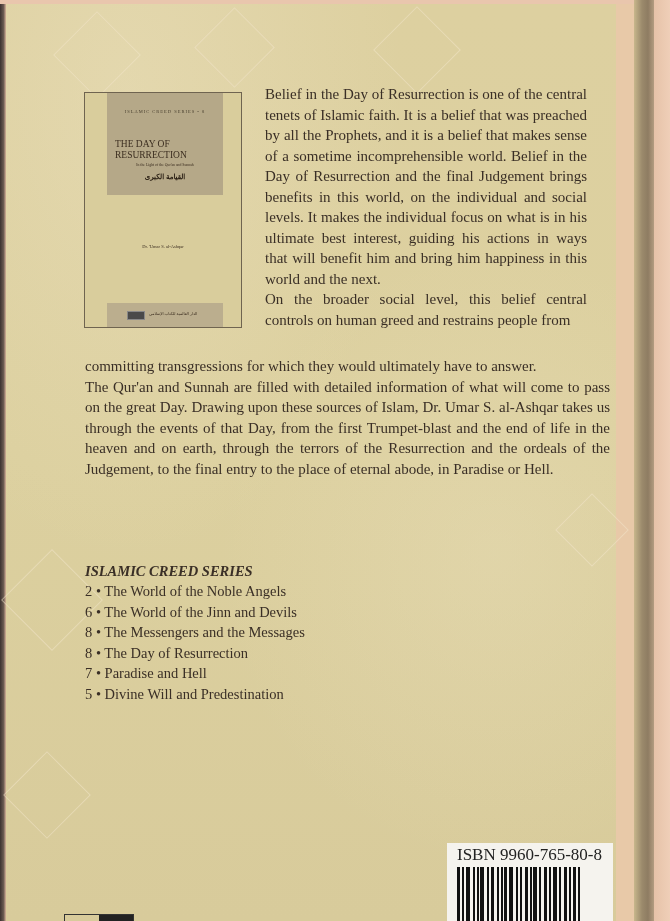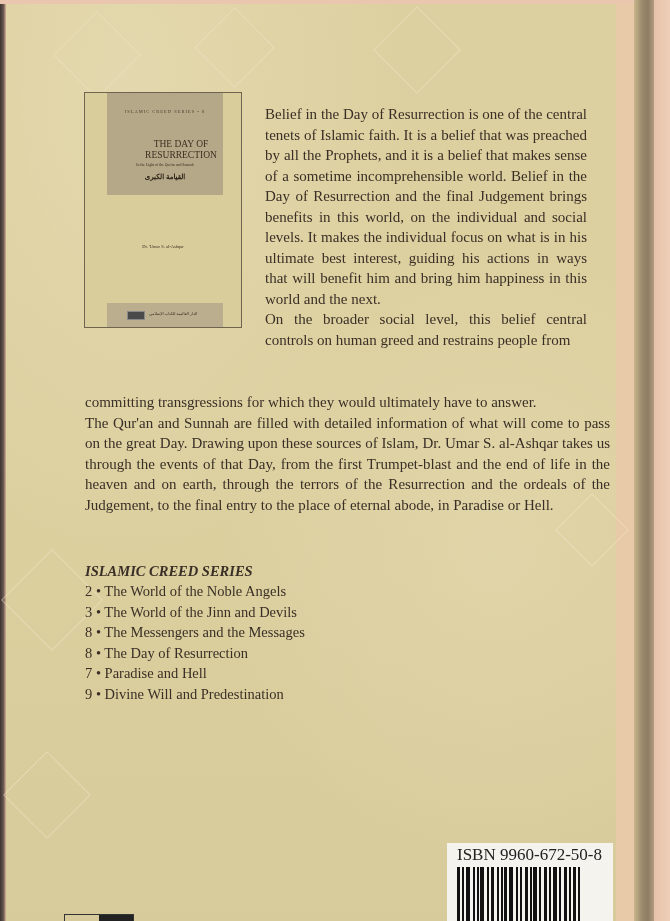--- a/index.html
+++ b/index.html
@@ -46,21 +46,21 @@
     }
     .thumb-header {
       position: absolute; left: 22px; top: 0; width: 116px; height: 102px;
       background: #b5a888;
     }
     .thumb-series {
       position: absolute; top: 16px; left: 0; width: 100%; text-align: center;
       font-size: 4.5px; letter-spacing: 1px; color: #4a4030;
     }
     .thumb-title {
-      position: absolute; top: 46px; left: 16px; width: 100%; text-align: center;
+      position: absolute; top: 46px; left: 8px; width: 100%; 
       font-size: 9.5px; line-height: 11px; color: #3c2e20;
     }
     .thumb-sub {
       position: absolute; top: 70px; left: 0; width: 100%; text-align: center;
       font-size: 3.8px; color: #3c2e20;
     }
     .thumb-arabic {
       position: absolute; top: 80px; left: 0; width: 100%; text-align: center;
       font-size: 7px; color: #2b2015; font-weight: bold;
     }
@@ -74,29 +74,29 @@
     }
     .thumb-logo {
       position: absolute; left: 20px; top: 8px; width: 16px; height: 7px;
       background: #4a4a4a; border: 1px solid #888;
     }
     .thumb-publisher {
       position: absolute; left: 42px; top: 8px; font-size: 4px; color: #3c2e20;
     }
 
     .text {
-      color: #3a2f26; font-size: 15px; line-height: 20.5px; margin-top: 20px;
+      color: #3a2f26; font-size: 15px; line-height: 20.5px;
     }
     .intro {
       position: absolute; left: 265px; top: 84px; width: 322px;
       text-align: justify; text-align-last: left;
     }
     .intro p, .body-text p { margin: 0; }
     .body-text {
-      position: absolute; left: 85px; top: 372px; width: 525px;
+      position: absolute; left: 85px; top: 356px; width: 525px;
       text-align: justify;
     }
 
     .series {
       position: absolute; left: 85px; top: 561px; width: 450px;
     }
     .series-title {
       font-weight: bold; font-size: 14.5px; line-height: 20px; color: #3a2f26; font-style: italic;
     }
     .series-item { font-size: 14.5px; line-height: 20.5px; color: #3a2f26; }
@@ -165,29 +165,29 @@
 </div>
 
 <div class="text body-text">
   <p>committing transgressions for which they would ultimately have to answer.</p>
   <p>The Qur'an and Sunnah are filled with detailed information of what will come to pass on the great Day. Drawing upon these sources of Islam, Dr. Umar S. al-Ashqar takes us through the events of that Day, from the first Trumpet-blast and the end of life in the heaven and on earth, through the terrors of the Resurrection and the ordeals of the Judgement, to the final entry to the place of eternal abode, in Paradise or Hell.</p>
 </div>
 
 <div class="series">
   <div class="series-title">ISLAMIC CREED SERIES</div>
   <div class="series-item">2 • The World of the Noble Angels</div>
-  <div class="series-item">3 • The World of the Jinn and Devils</div>
+  <div class="series-item">6 • The World of the Jinn and Devils</div>
   <div class="series-item">8 • The Messengers and the Messages</div>
   <div class="series-item">8 • The Day of Resurrection</div>
   <div class="series-item">7 • Paradise and Hell</div>
-  <div class="series-item">9 • Divine Will and Predestination</div>
+  <div class="series-item">5 • Divine Will and Predestination</div>
 </div>
 
 <div class="isbn-box">
-  <div class="isbn-text">ISBN 9960-672-50-8</div>
+  <div class="isbn-text">ISBN 9960-765-80-8</div>
   <div class="barcode">
     <div class="bar" style="width:3px"></div>
       <div class="gap" style="width:2px"></div>
     <div class="bar" style="width:2px"></div>
       <div class="gap" style="width:2px"></div>
     <div class="bar" style="width:4px"></div>
       <div class="gap" style="width:3px"></div>
     <div class="bar" style="width:2px"></div>
       <div class="gap" style="width:2px"></div>
     <div class="bar" style="width:2px"></div>

